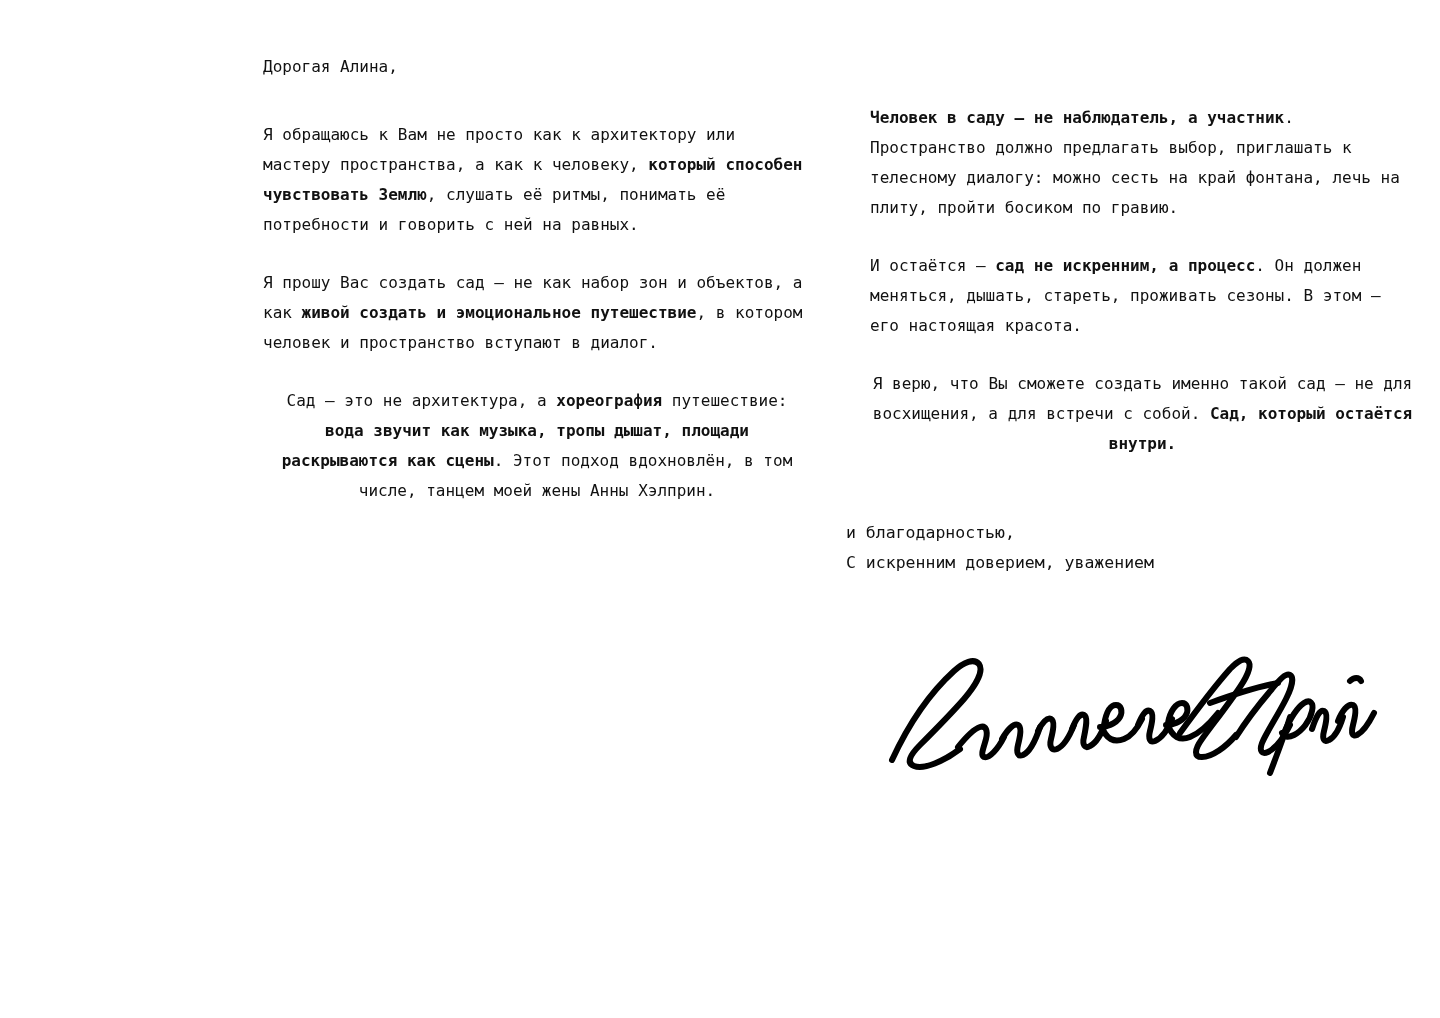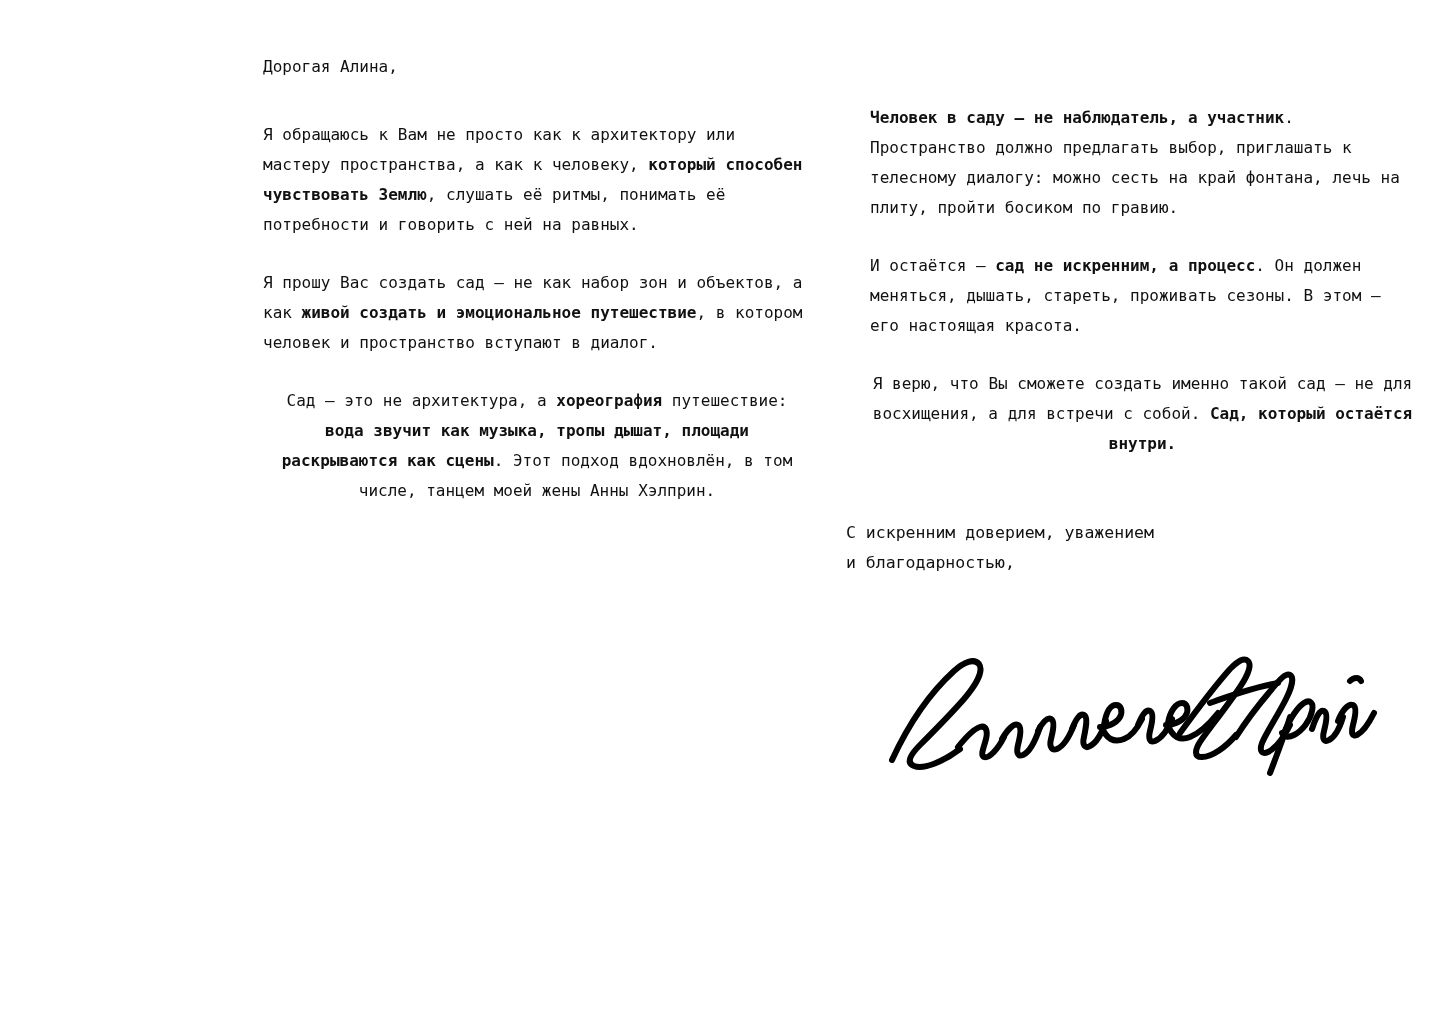--- a/index.html
+++ b/index.html
@@ -86,22 +86,22 @@
 
   <div class="col col-right">
     <div id="right-paras">
         <p class="para"><span class="b">Человек в саду — не наблюдатель, а участник</span><span>. Пространство должно предлагать выбор, приглашать к телесному диалогу: можно сесть на край фонтана, лечь на плиту, пройти босиком по гравию.</span></p>
         <p class="para"><span>И остаётся — </span><span class="b">сад не искренним, а процесс</span><span>. Он должен меняться, дышать, стареть, проживать сезоны. В этом — его настоящая красота.</span></p>
         <p class="para"><span>Я верю, что Вы сможете создать именно такой сад — не для восхищения, а для встречи с собой. </span><span class="b">Сад, который остаётся внутри.</span></p>
       </div>
   </div>
 
   <div class="closing" id="closing-block">
+      <div>и благодарностью,</div>
       <div>С искренним доверием, уважением</div>
-      <div>и благодарностью,</div>
     </div>
 
   <div class="signature">
     <svg viewBox="0 0 500 180" xmlns="http://www.w3.org/2000/svg" aria-hidden="true">
       <g fill="none" stroke="#000000" stroke-width="6" stroke-linecap="round" stroke-linejoin="round">
 
         <path d="M12 135 C 30 96, 52 66, 74 46 C 84 37, 94 33, 99 39 C 104 46, 96 60, 84 74 C 70 90, 52 108, 40 120 C 30 130, 26 138, 34 141 C 44 145, 64 136, 80 124"></path>
         <path d="M78 122 C 86 112, 94 104, 100 102 C 106 100, 108 106, 106 114 C 104 122, 100 130, 104 132 C 109 134, 118 124, 124 112"></path>
         <path d="M122 114 C 128 104, 134 98, 138 100 C 142 102, 140 112, 138 120 C 136 128, 138 132, 143 130 C 150 127, 156 114, 160 102"></path>
         <path d="M158 106 C 162 98, 167 92, 171 94 C 175 96, 173 106, 171 114 C 169 122, 172 126, 177 124 C 184 121, 190 110, 194 100"></path>

